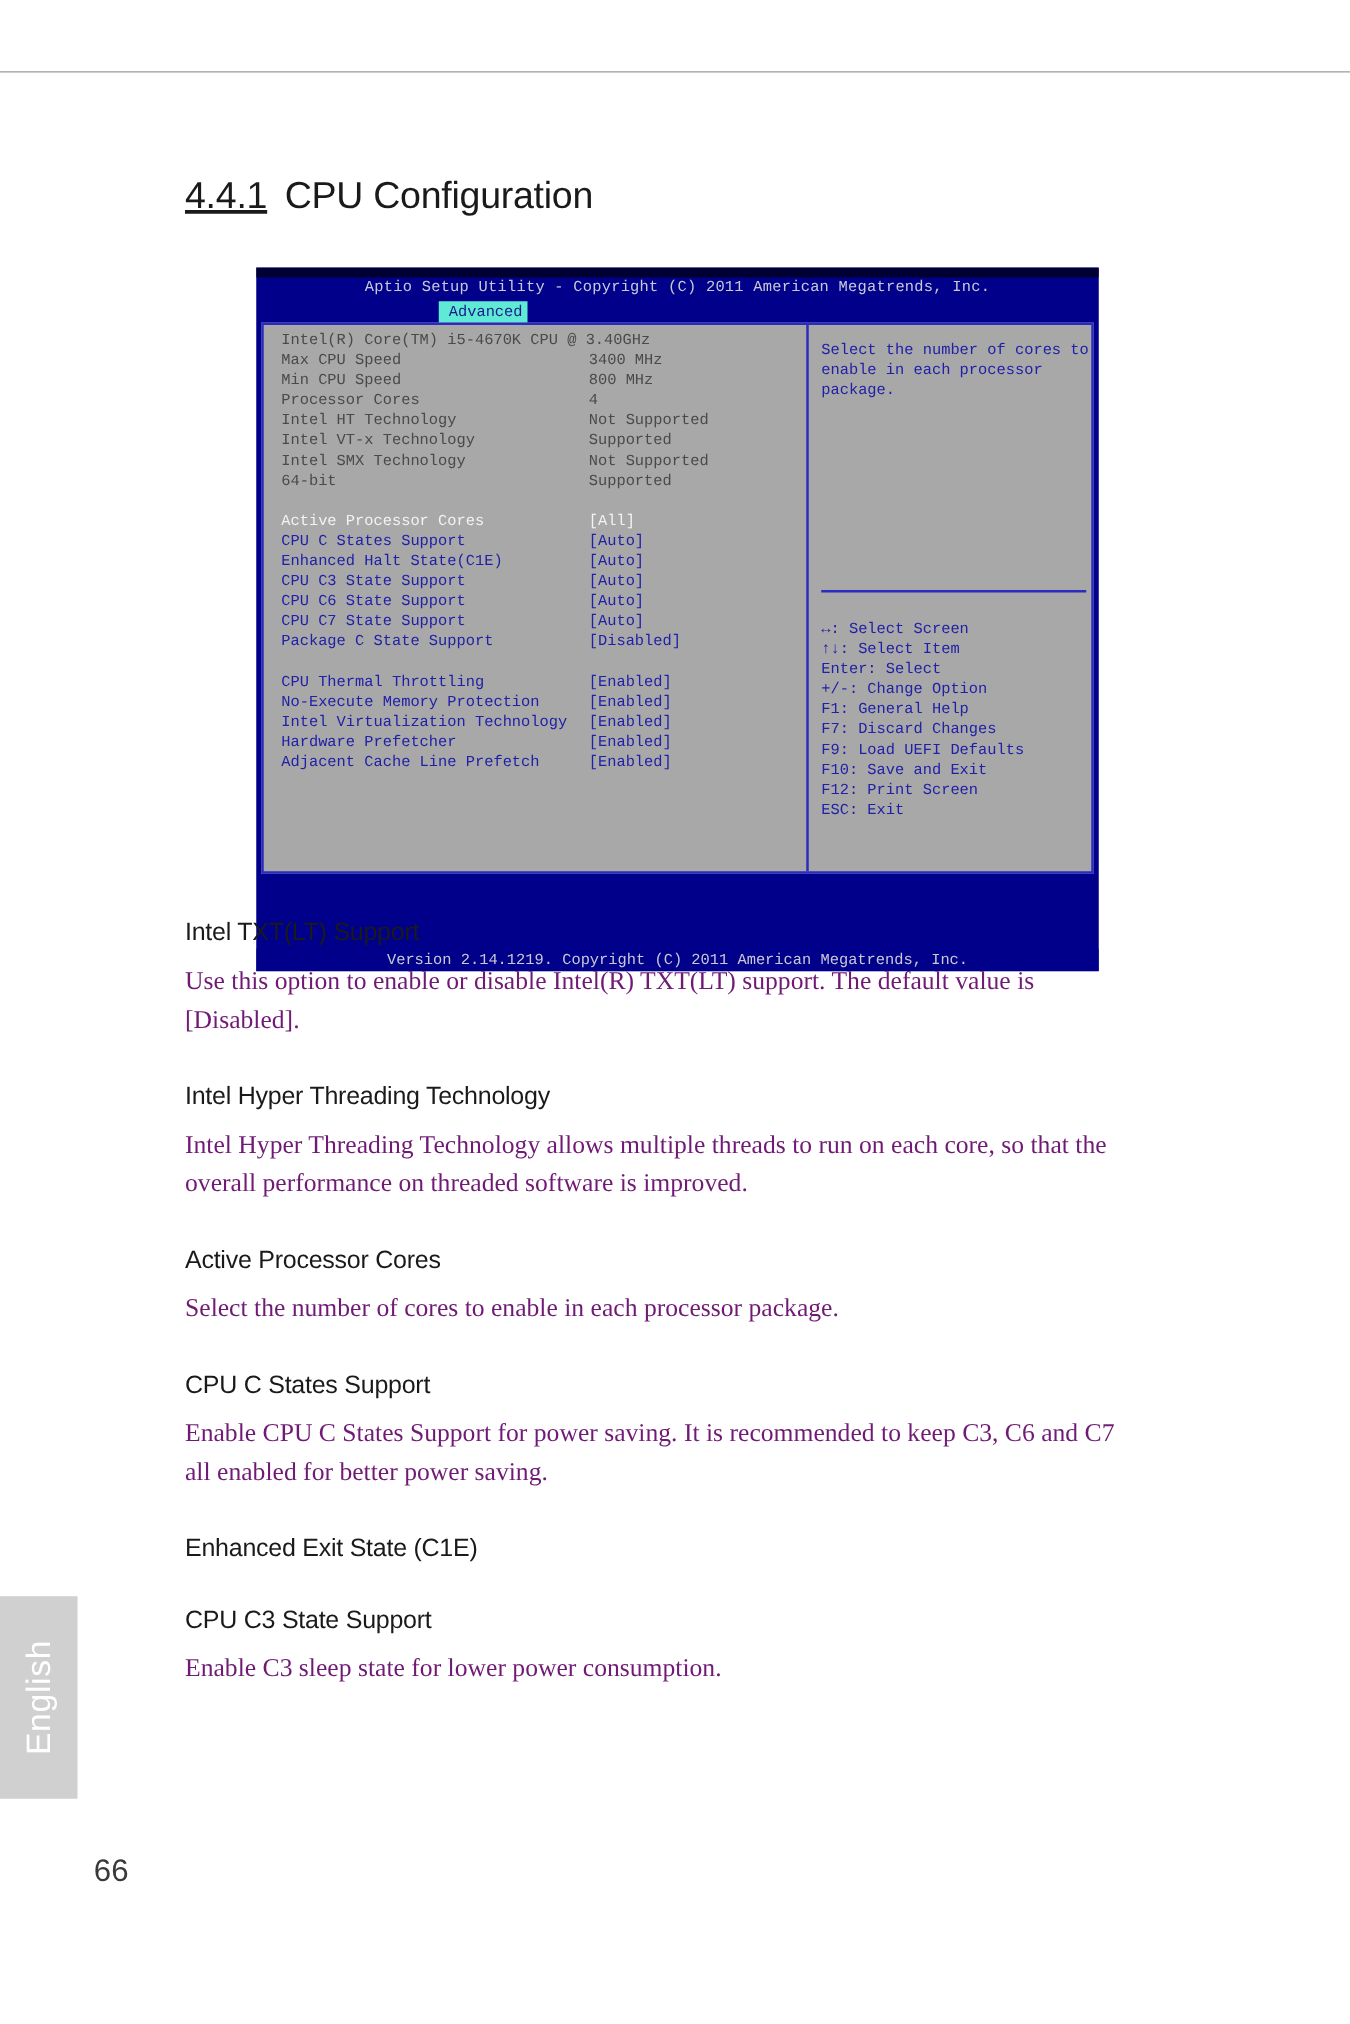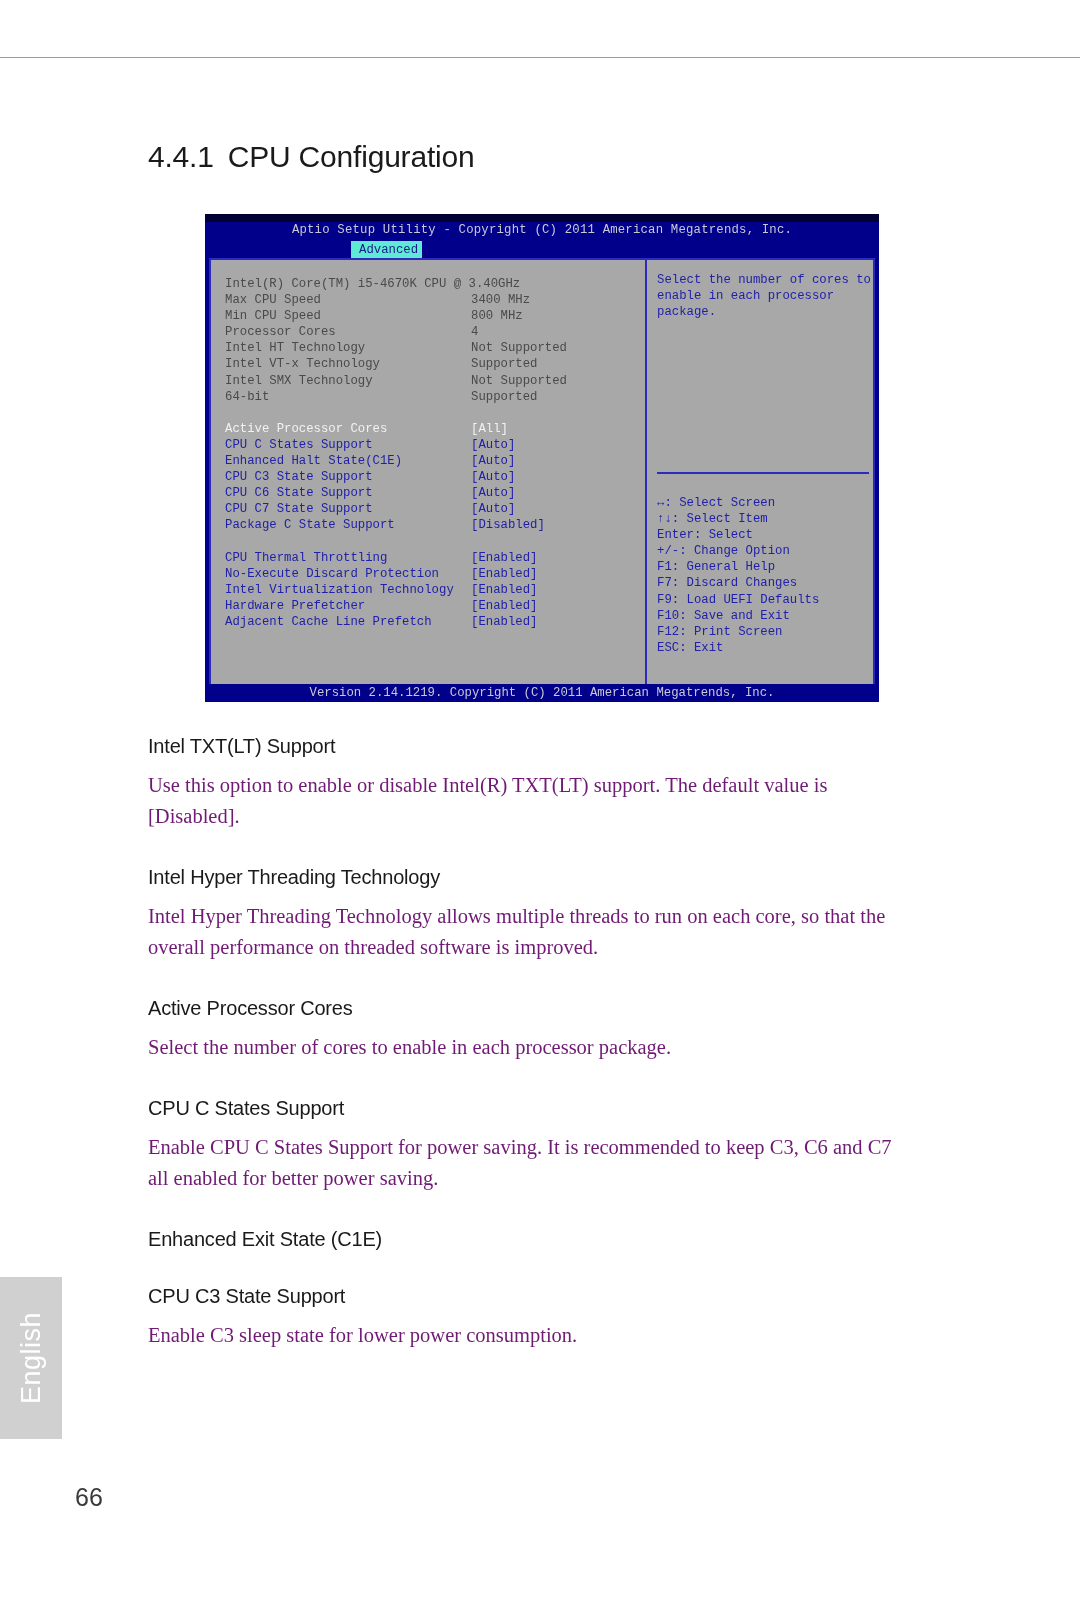--- a/index.html
+++ b/index.html
@@ -67,21 +67,21 @@
   }
 
   h1.section-title {
     margin: 0;
     font-family: "Liberation Sans", sans-serif;
     font-weight: normal;
     font-size: 30px;
     color: #1a1a1a;
     letter-spacing: -0.2px;
   }
-  h1.section-title .num { margin-right: 14px; }
+  h1.section-title .num { margin-right: 14px; text-decoration: underline; }
 
   h2.sub-title {
     margin: 34px 0 12px 0;
     font-family: "Liberation Sans", sans-serif;
     font-weight: normal;
     font-size: 20px;
     color: #1a1a1a;
     letter-spacing: -0.2px;
   }
 
@@ -93,21 +93,21 @@
     color: #701a75;
     text-align: left;
   }
 
   
   .bios {
     position: absolute;
     left: 205px;
     top: 214px;
     width: 674px;
-    height: 488px;
+    height: 563px;
     background: #00008b;
     font-family: "Liberation Mono", "DejaVu Sans Mono", monospace;
     font-size: 12.3px;
     line-height: 16.1px;
     overflow: hidden;
   }
   .bios-topbar {
     position: absolute;
     left: 0; top: 0;
     width: 674px; height: 8px;
@@ -138,21 +138,21 @@
     box-sizing: border-box;
   }
   .bios-inner {
     position: absolute;
     left: 0; top: 0; right: 0; bottom: 0;
     display: flex;
   }
   .bios-left {
     width: 436px;
     box-sizing: border-box;
-    padding: 16px 0 0 14px;
+    padding: 4px 0 0 14px;
     border-right: 2px solid #2b2bc0;
     position: relative;
   }
   .bios-right {
     flex: 1;
     box-sizing: border-box;
     padding: 12px 0 0 10px;
     position: relative;
   }
   .bios-row {
@@ -233,21 +233,21 @@
             <div class="bios-row setting"><span class="lbl">CPU C States Support</span><span class="val">[Auto]</span></div>
             <div class="bios-row setting"><span class="lbl">Enhanced Halt State(C1E)</span><span class="val">[Auto]</span></div>
             <div class="bios-row setting"><span class="lbl">CPU C3 State Support</span><span class="val">[Auto]</span></div>
             <div class="bios-row setting"><span class="lbl">CPU C6 State Support</span><span class="val">[Auto]</span></div>
             <div class="bios-row setting"><span class="lbl">CPU C7 State Support</span><span class="val">[Auto]</span></div>
             <div class="bios-row setting"><span class="lbl">Package C State Support</span><span class="val">[Disabled]</span></div>
           </div>
         <div class="spacer"></div>
         <div id="group2-rows">
             <div class="bios-row setting"><span class="lbl">CPU Thermal Throttling</span><span class="val">[Enabled]</span></div>
-            <div class="bios-row setting"><span class="lbl">No-Execute Discard Protection</span><span class="val">[Enabled]</span></div>
+            <div class="bios-row setting"><span class="lbl">No-Execute Memory Protection</span><span class="val">[Enabled]</span></div>
             <div class="bios-row setting"><span class="lbl">Intel Virtualization Technology</span><span class="val">[Enabled]</span></div>
             <div class="bios-row setting"><span class="lbl">Hardware Prefetcher</span><span class="val">[Enabled]</span></div>
             <div class="bios-row setting"><span class="lbl">Adjacent Cache Line Prefetch</span><span class="val">[Enabled]</span></div>
           </div>
       </div>
 
       <div class="bios-right">
         <div class="help-text">Select the number of cores to enable in each processor package.</div>
         <div class="help-divider"></div>
         <div class="keys" id="key-legend">

